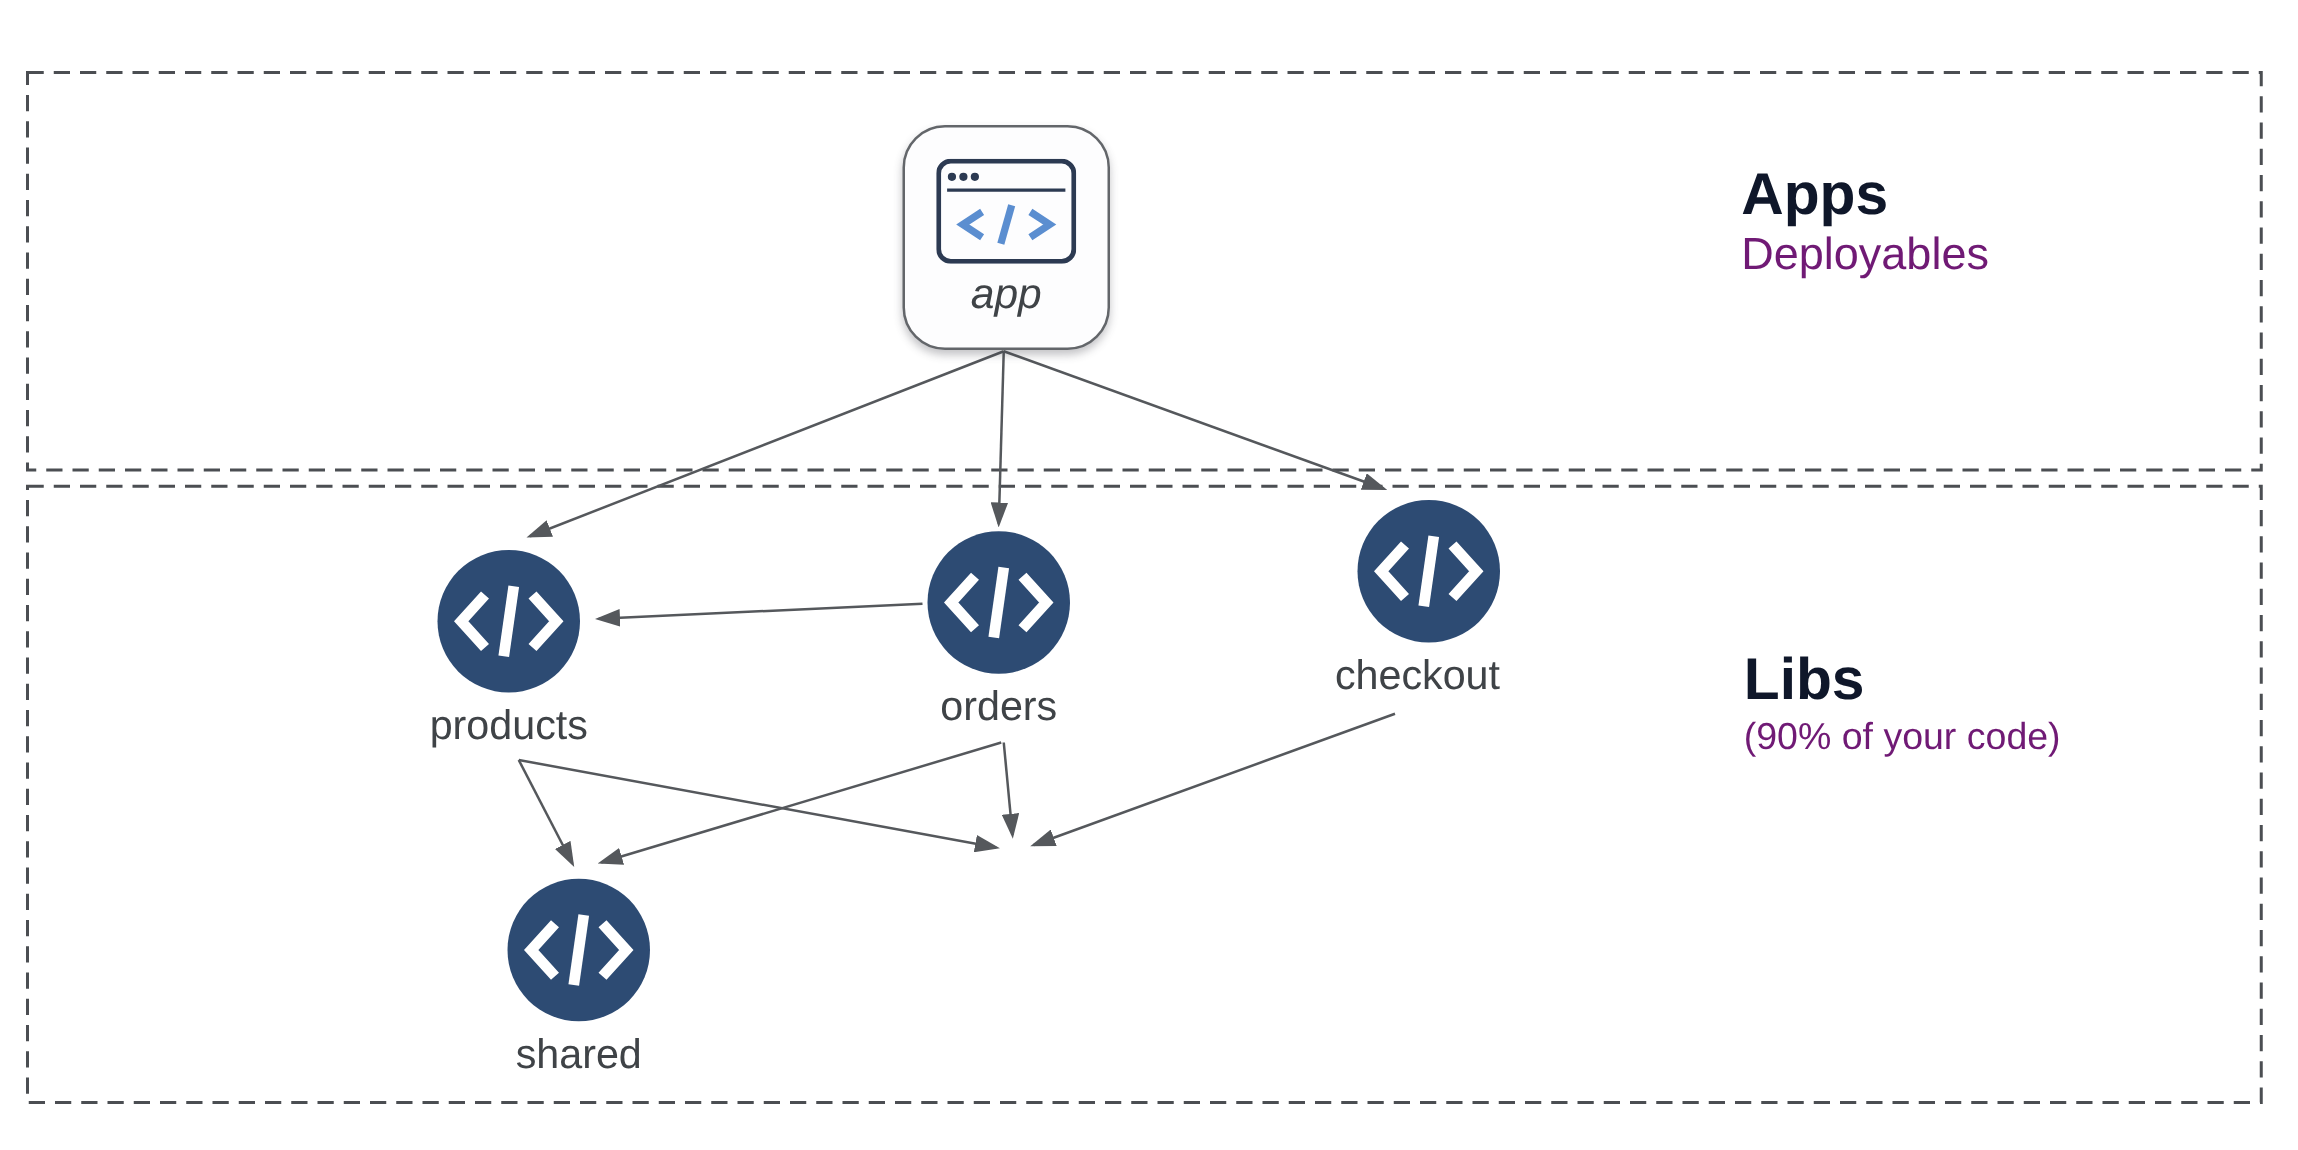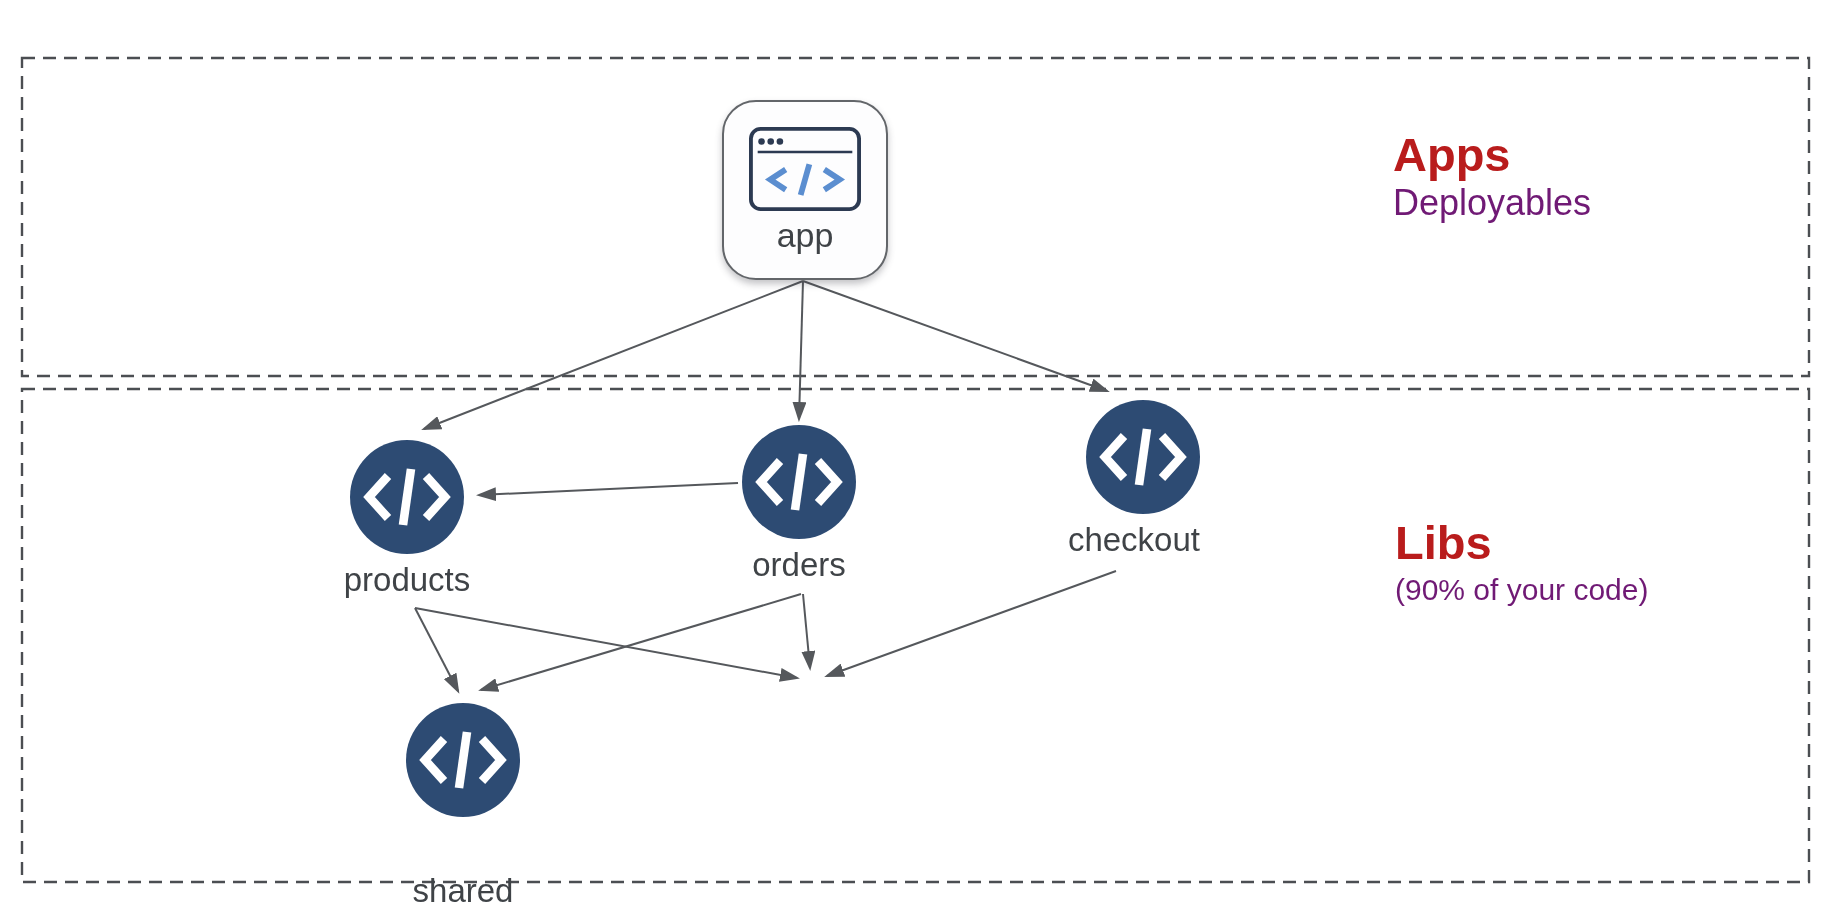--- a/index.html
+++ b/index.html
@@ -20,20 +20,21 @@
     position: absolute;
     left: 722px; top: 100px;
     width: 166px; height: 180px;
     box-sizing: border-box;
     background: #fdfdfe;
     border: 2px solid #63666a;
     border-radius: 34px;
     box-shadow: 0 4px 7px rgba(60,60,70,0.30);
     display: flex; flex-direction: column;
     align-items: center;
+    font-style: italic;
   }
   .app-card .browser-icon { margin-top: 25px; }
   .app-card .node-label {
     margin-top: 5px;
     font-size: 34px; line-height: 38px;
     color: #3f4347;
   }
   
   .lib-node {
     position: absolute;
@@ -48,27 +49,27 @@
   }
   .lib-node .node-label {
     margin-top: 7px;
     font-size: 33px; line-height: 37px;
     color: #3f4347;
     white-space: nowrap;
   }
   .lib-products { left: 317px; top: 440px; }
   .lib-orders   { left: 709px; top: 425px; text-align: center; }
   .lib-checkout { left: 1020px; top: 400px; align-items: flex-end; }
-  .lib-shared   { left: 373px; top: 703px; gap: 48px; }
+  .lib-shared   { left: 373px; top: 703px; }
   .lib-core     { left: 721px; top: 691px; }
   
   .section-label { position: absolute; }
   .section-label .title {
     font-size: 47px; line-height: 54px;
-    font-weight: bold; color: #b91c1c;
+    font-weight: bold; color: #0f172a;
   }
   .section-label .subtitle {
     color: #701a75;
   }
   .apps-label { left: 1393px; top: 128px; }
   .apps-label .subtitle { font-size: 36px; line-height: 42px; }
   .libs-label { left: 1395px; top: 516px; }
   .libs-label .subtitle { font-size: 30px; line-height: 40px; }
 </style>
 </head>

